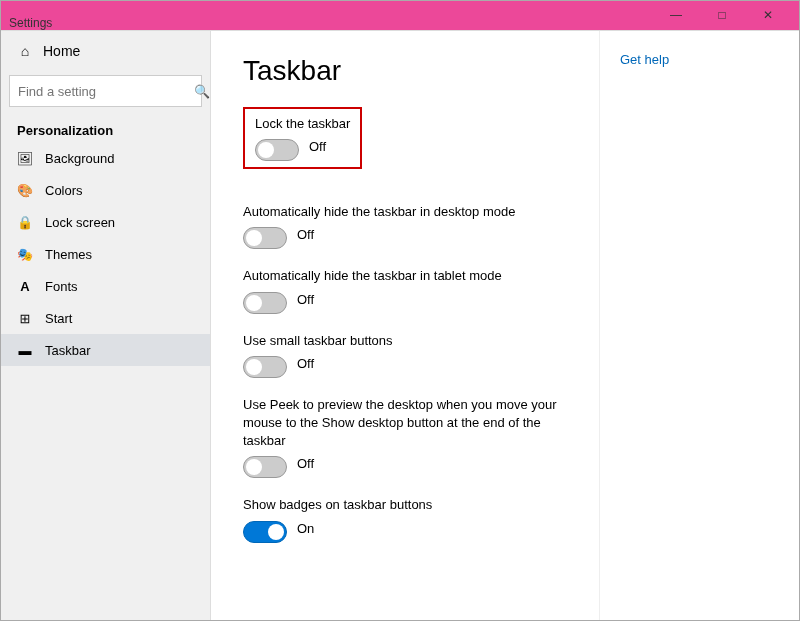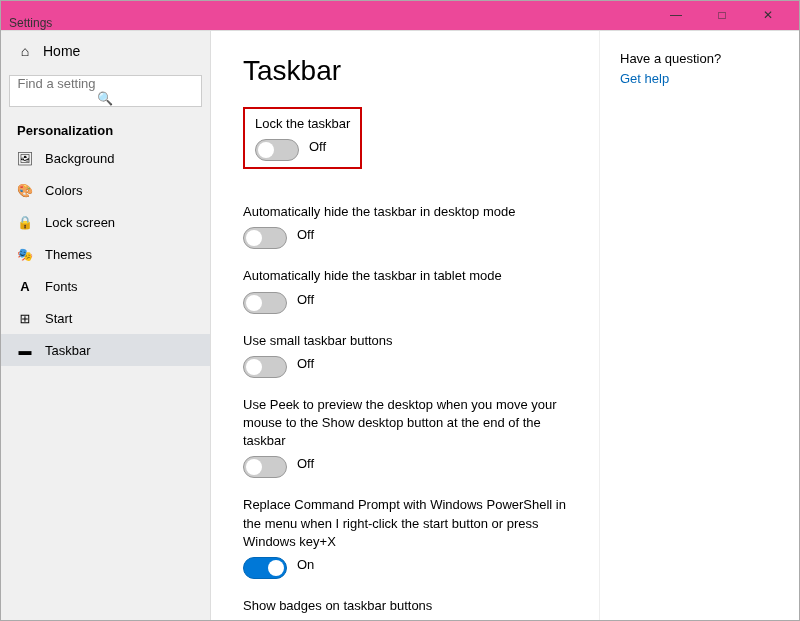--- a/index.html
+++ b/index.html
@@ -75,21 +75,20 @@
     }
 
     .search-box {
       margin: 4px 8px 8px 8px;
       display: flex;
       align-items: center;
       background: #fff;
       border: 1px solid #ccc;
       height: 32px;
       padding: 0 8px;
-      flex-direction: column;
     }
 
     .search-box input {
       border: none;
       outline: none;
       background: transparent;
       flex: 1;
       font-size: 13px;
       color: #666;
     }
@@ -329,42 +328,32 @@
       <div class="setting-group">
         <div class="setting-label">Use Peek to preview the desktop when you move your mouse to the Show desktop button at the end of the taskbar</div>
         <div class="toggle-row">
           <div class="toggle off">
             <div class="toggle-thumb"></div>
           </div>
           <span class="toggle-text">Off</span>
         </div>
       </div>
 
-      <div class="setting-group">
-        <div class="setting-label">Replace Command Prompt with Windows PowerShell in the menu when I right-click the start button or press Windows key+X</div>
-        <div class="toggle-row">
-          <div class="toggle on">
-            <div class="toggle-thumb"></div>
-          </div>
-          <span class="toggle-text">On</span>
-        </div>
-      </div>
 
       <div class="setting-group">
         <div class="setting-label">Show badges on taskbar buttons</div>
         <div class="toggle-row">
           <div class="toggle on">
             <div class="toggle-thumb"></div>
           </div>
           <span class="toggle-text">On</span>
         </div>
       </div>
 
     </div>
 
     <div class="right-panel">
       <div class="right-panel-section">
-        <div class="right-panel-heading">Have a question?</div>
         <a class="link-text" href="#">Get help</a>
       </div>
     </div>
   </div>
 </div>
 
 </body></html>

